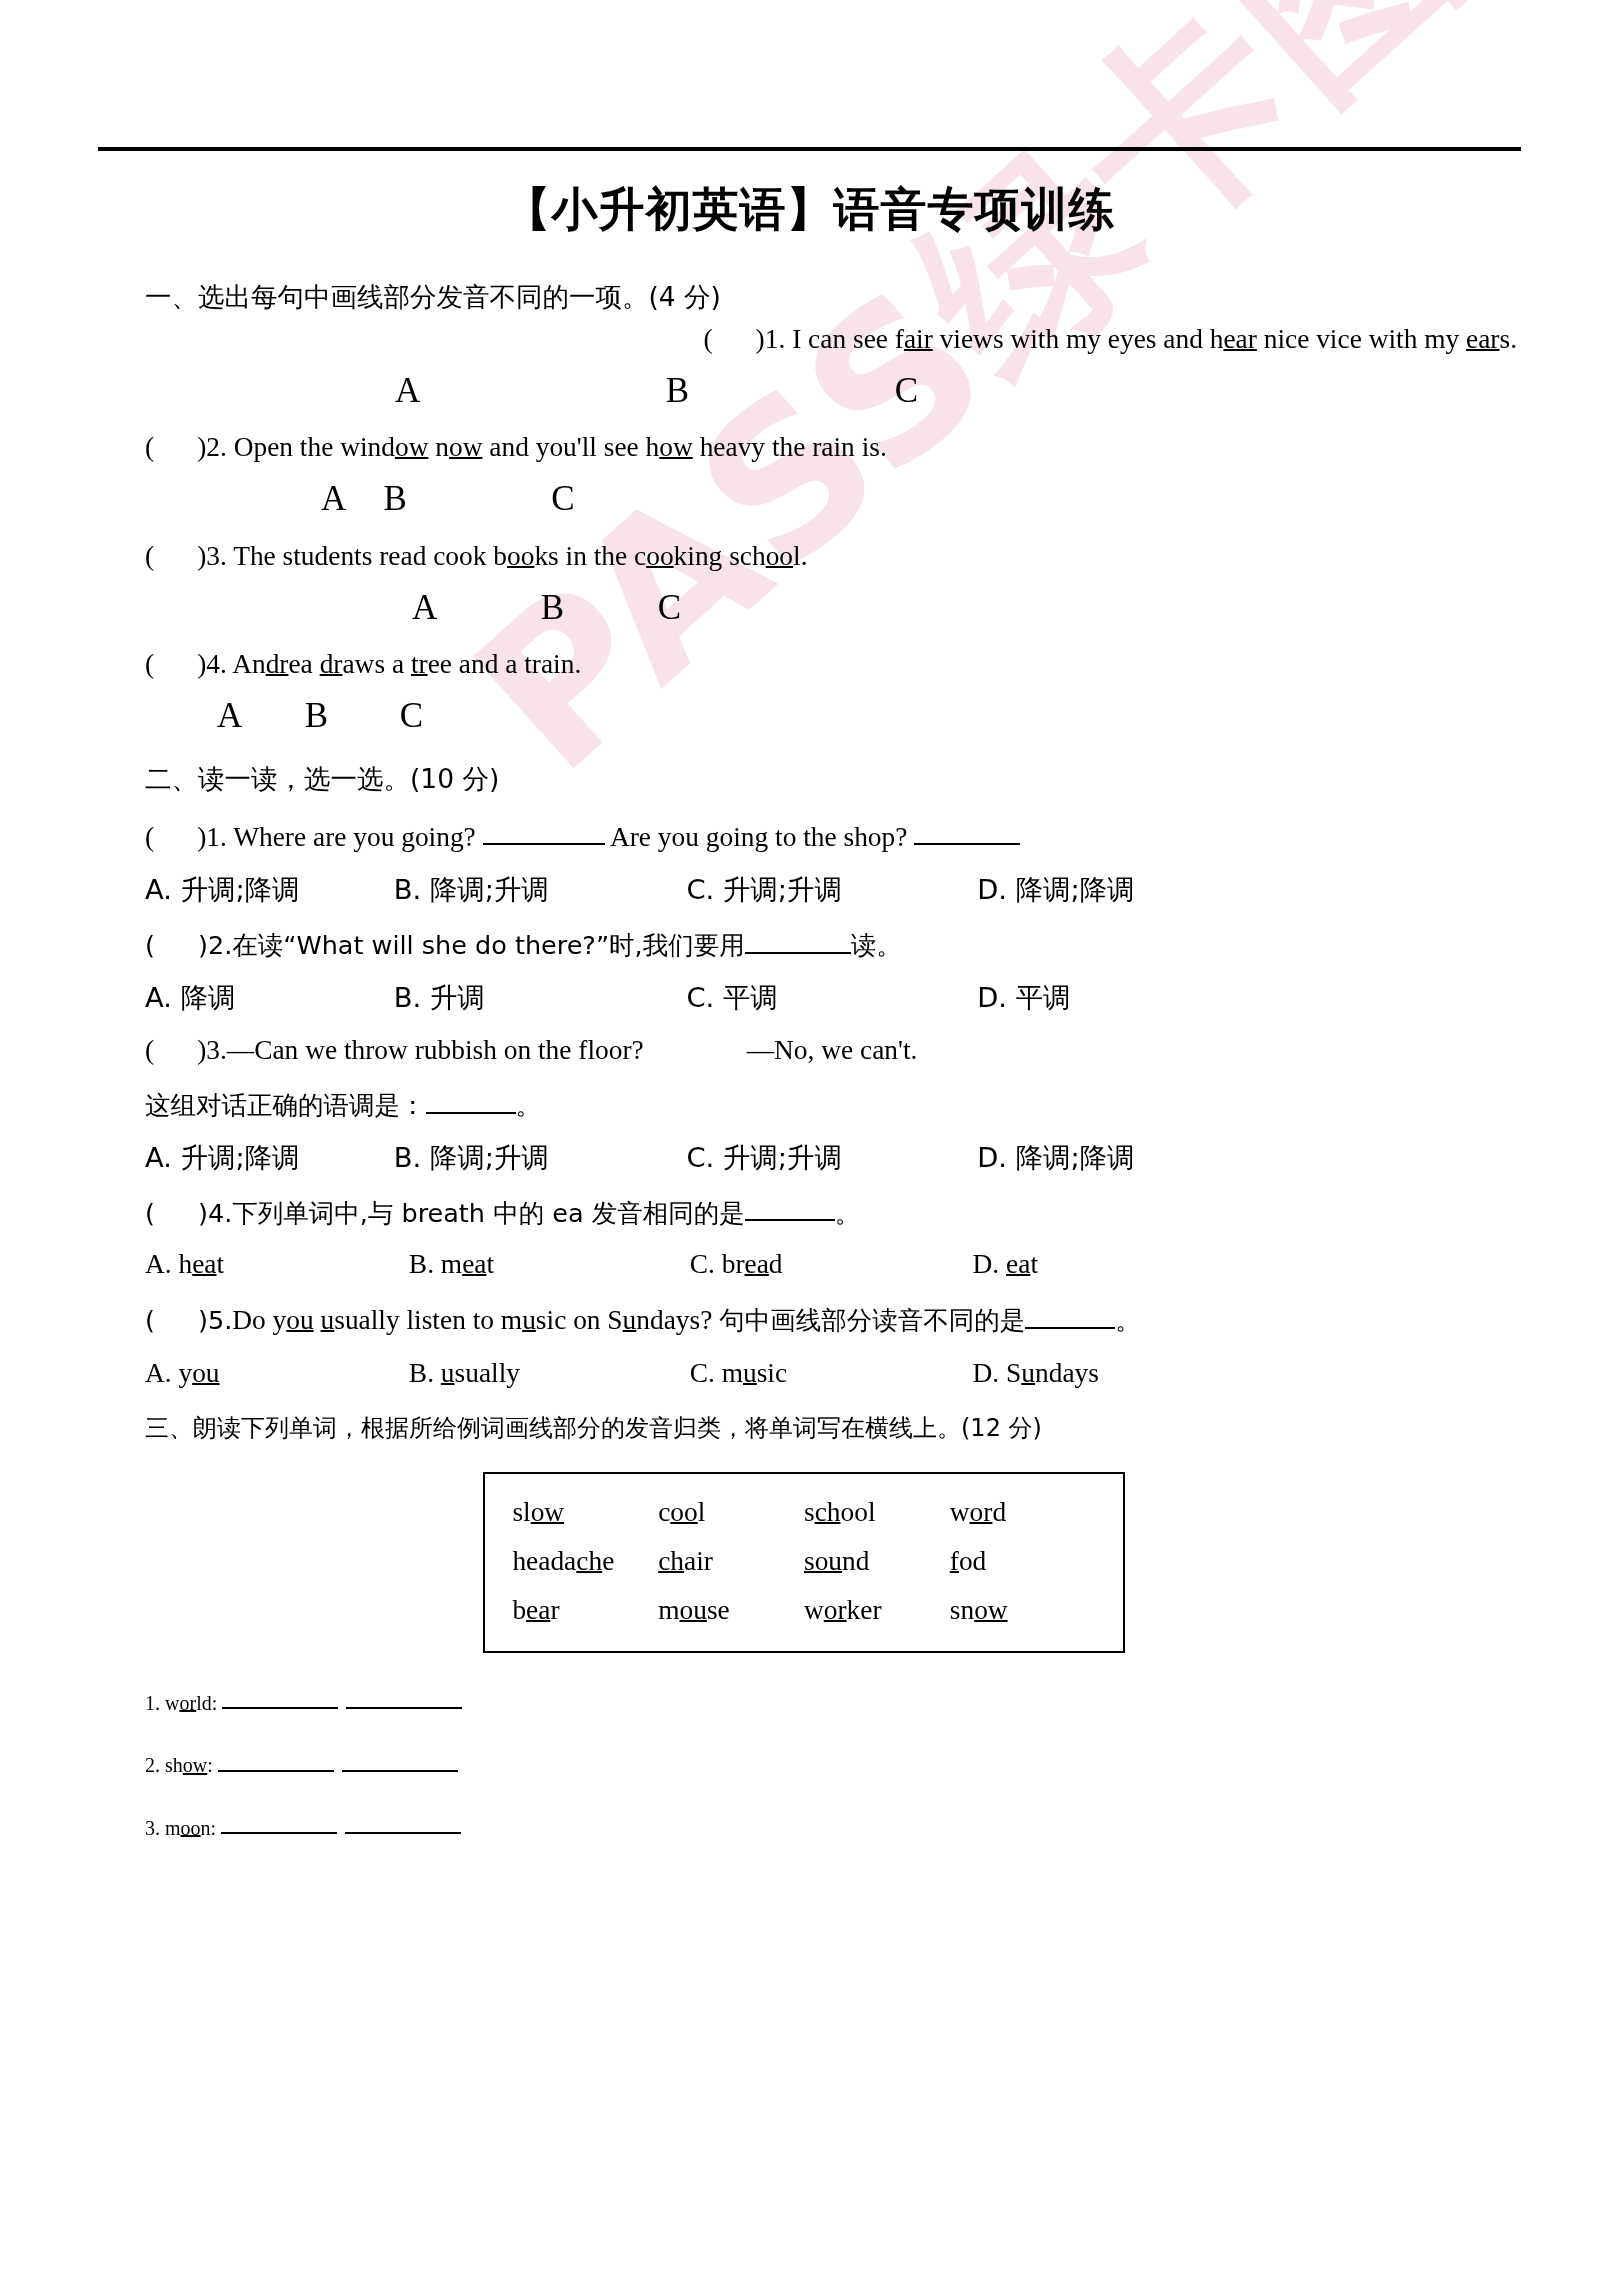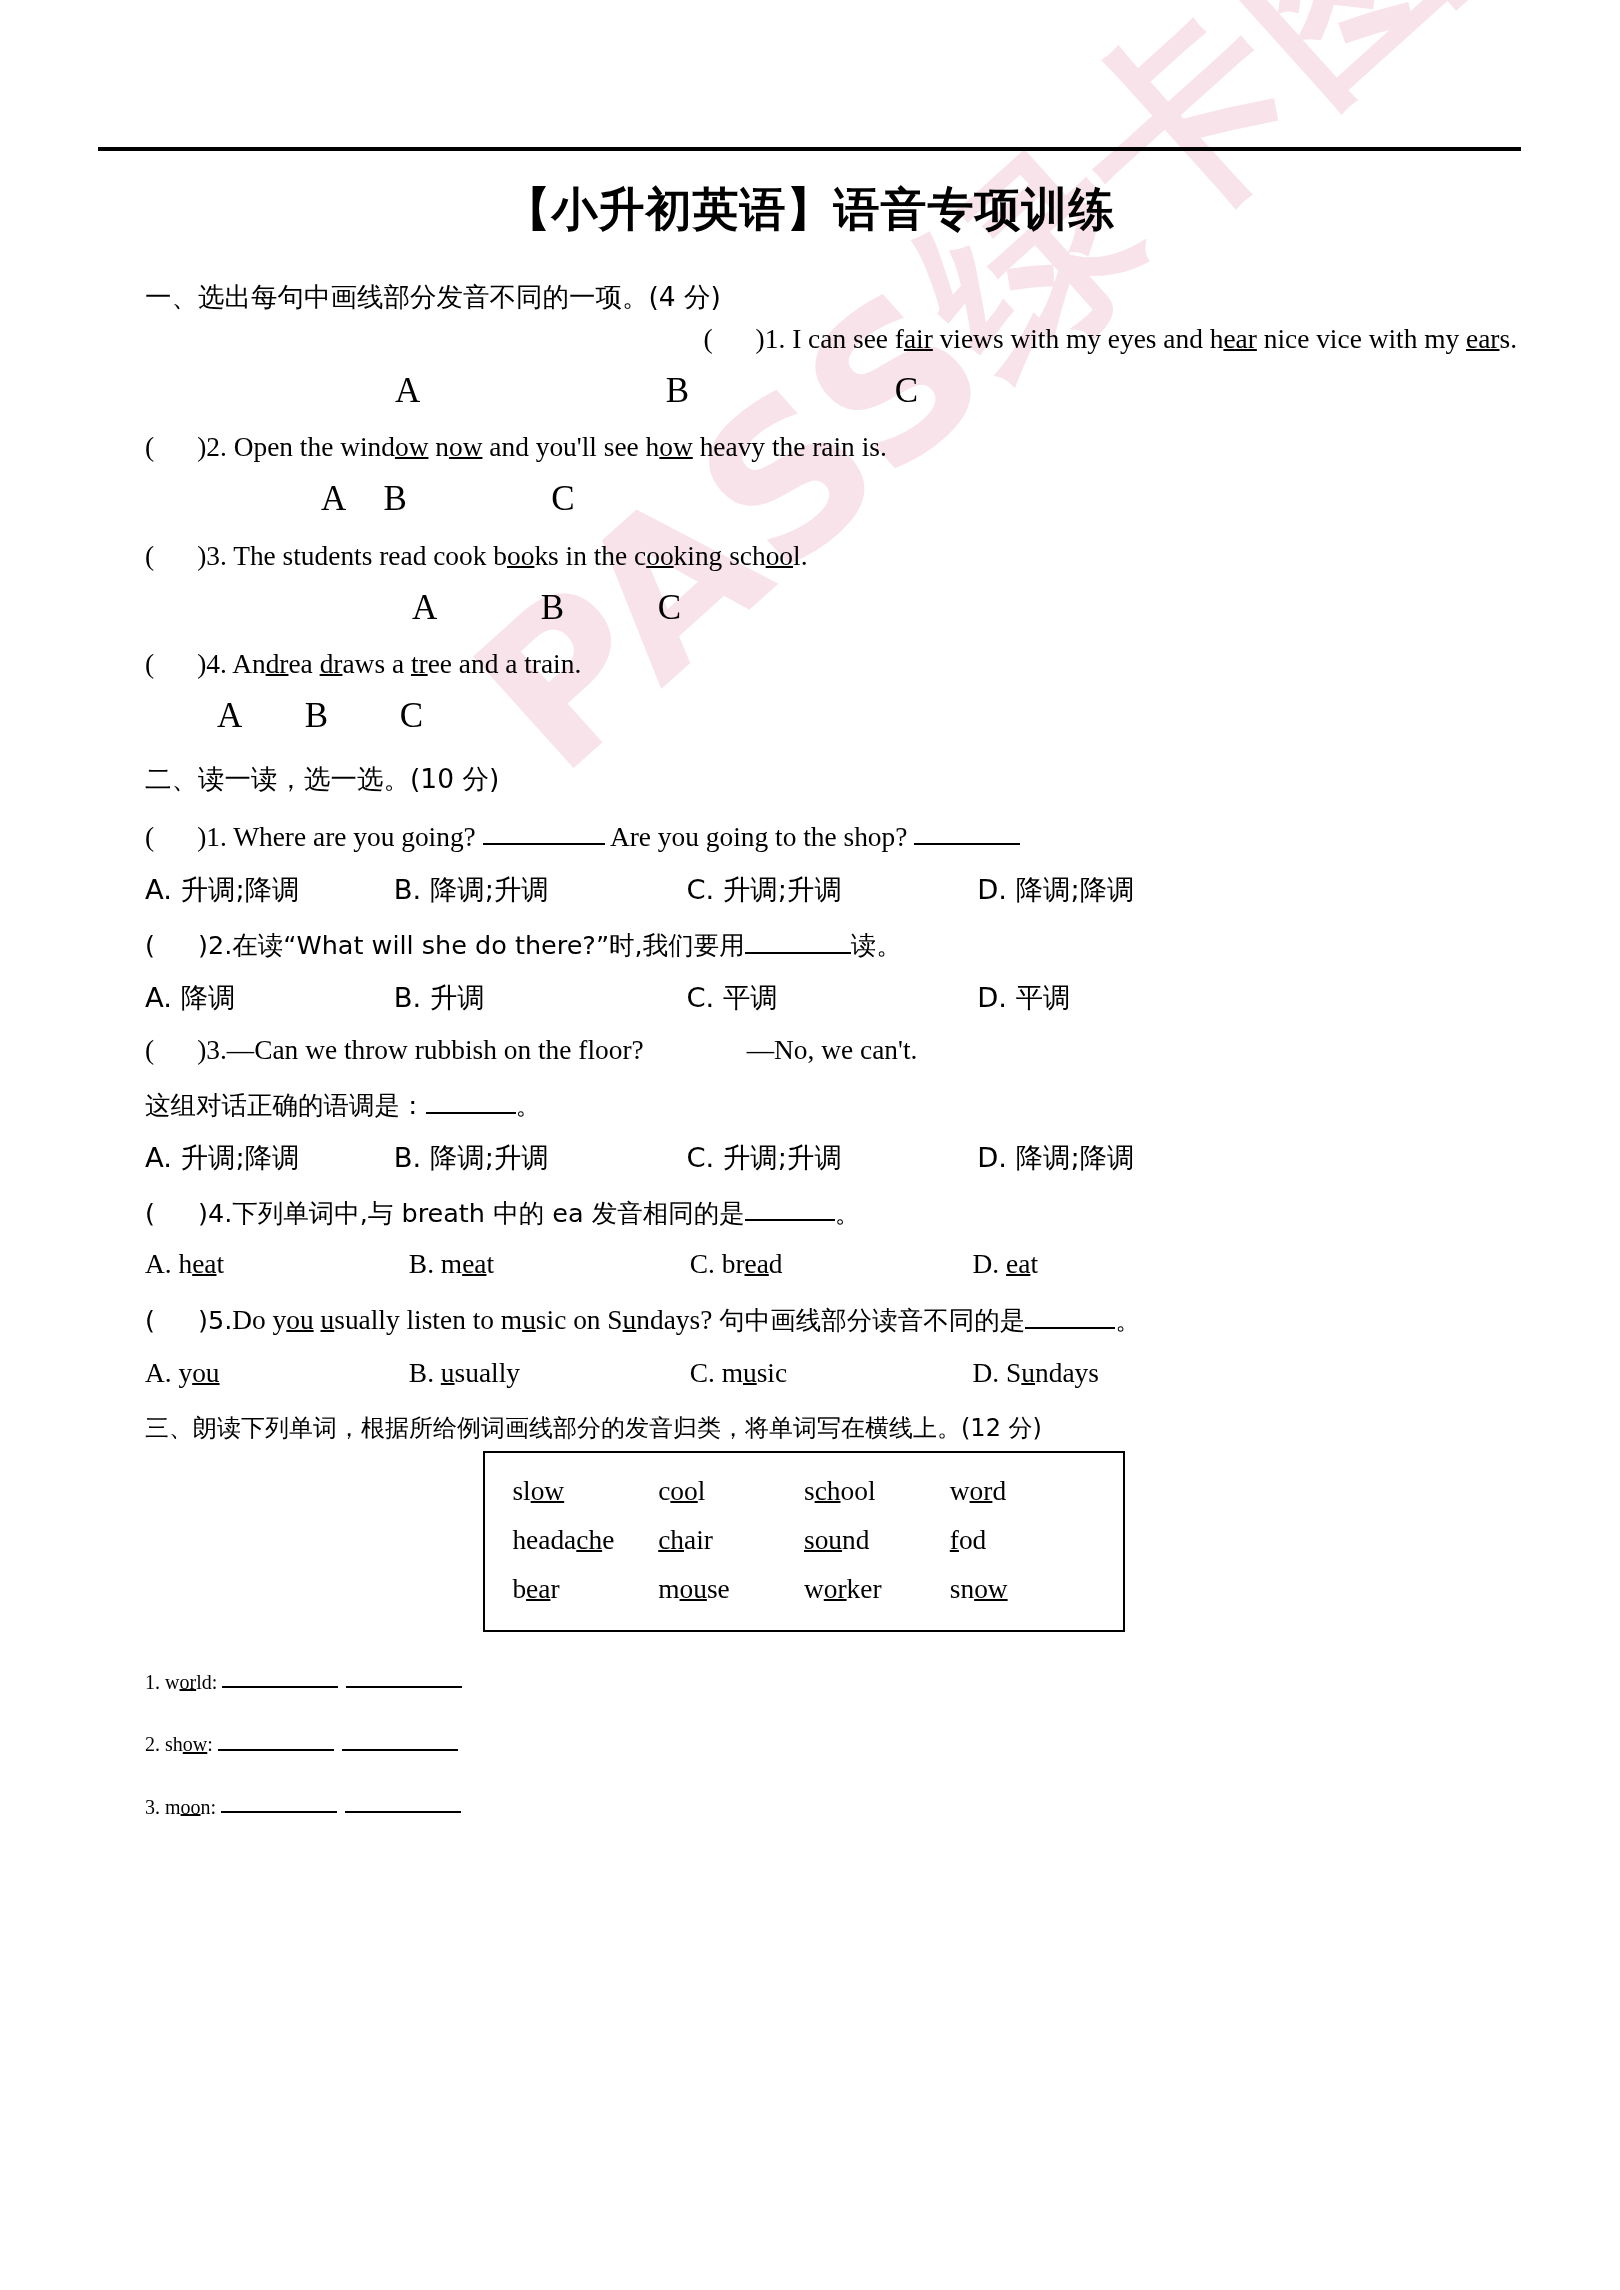--- a/index.html
+++ b/index.html
@@ -256,21 +256,21 @@
     </div>
     <div class="opts" style="margin-top:25.5px;">
       <span class="opt" style="width:257px;"><span>A. y</span><u>ou</u><span></span></span>
       <span class="opt" style="width:274px;"><span>B. </span><u>u</u><span>sually</span></span>
       <span class="opt" style="width:276px;"><span>C. m</span><u>u</u><span>sic</span></span>
       <span class="opt"><span>D. S</span><u>u</u><span>ndays</span></span>
     </div>
 
     <div class="section-head" style="margin-top:29px; font-size:24px;">三、朗读下列单词，根据所给例词画线部分的发音归类，将单词写在横线上。(12 分)</div>
 
-    <div class="wordbox" style="margin-top:11px;">
+    <div class="wordbox" style="margin-top:32px;">
       <div class="wordbox-row">
         <span class="cell"><span>sl</span><u>ow</u><span></span></span>
         <span class="cell"><span>c</span><u>oo</u><span>l</span></span>
         <span class="cell"><span>s</span><u>ch</u><span>ool</span></span>
         <span class="cell"><span>w</span><u>or</u><span>d</span></span>
       </div>
       <div class="wordbox-row">
         <span class="cell"><span>heada</span><u>ch</u><span>e</span></span>
         <span class="cell"><u>ch</u><span>air</span></span>
         <span class="cell"><u>sou</u><span>nd</span></span>

